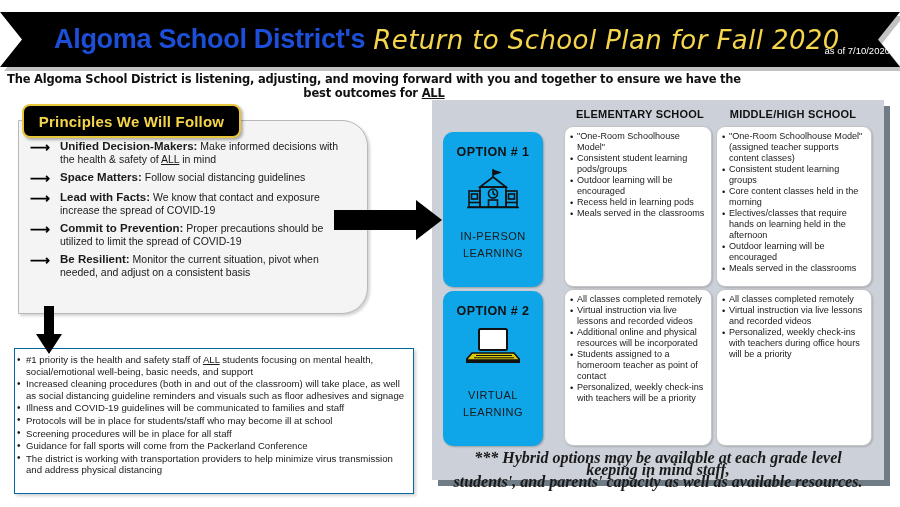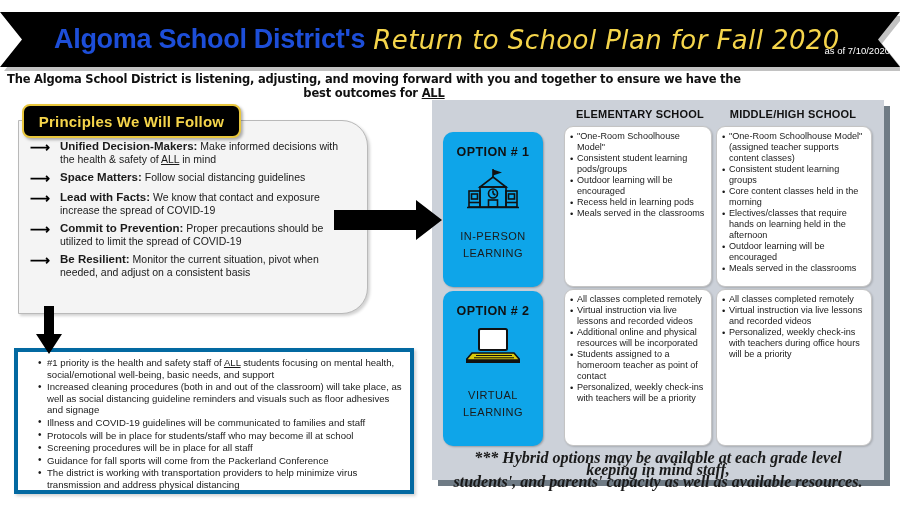--- a/index.html
+++ b/index.html
@@ -110,23 +110,23 @@
   #right-arrow {
     position: absolute; left: 334px; top: 200px;
     width: 108px; height: 40px; z-index: 6;
   }
 
   
   #notes-box {
     position: absolute; left: 14px; top: 348px;
     width: 400px; height: 146px;
     background: #fff;
-    border: 4px solid #0369a1;
+    border: 1px solid #0369a1;
     box-shadow: 2px 2px 3px rgba(0,0,0,0.18);
-    padding: 5px 8px 0 20px;
+    padding: 5px 8px 0 2px;
     box-sizing: border-box;
   }
   .note-item {
     position: relative;
     font-size: 9.6px; line-height: 11.6px; color: #1a1a1a;
     padding-left: 9px; margin-bottom: 1px;
   }
   .note-item::before {
     content: "\2022";
     position: absolute; left: 0; top: -0.5px;

